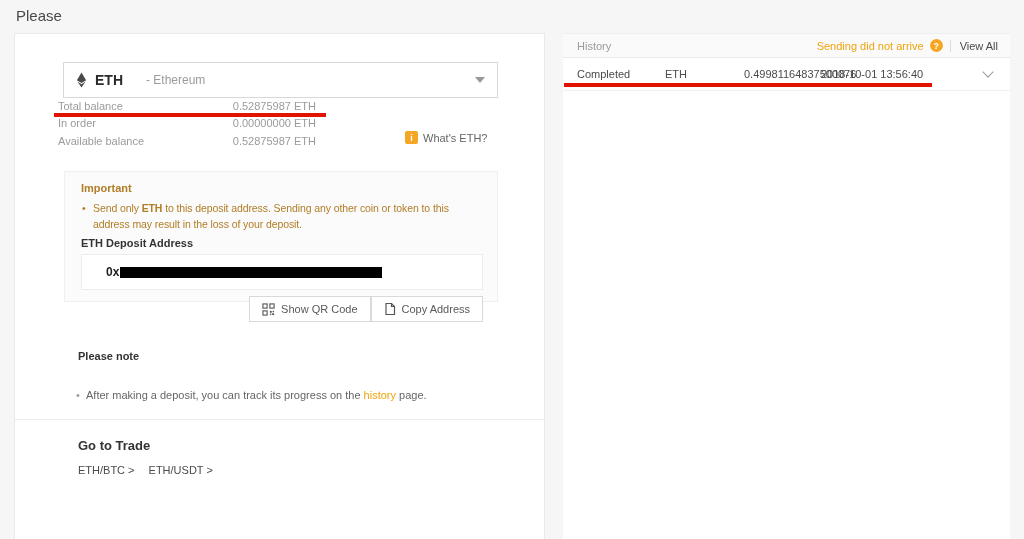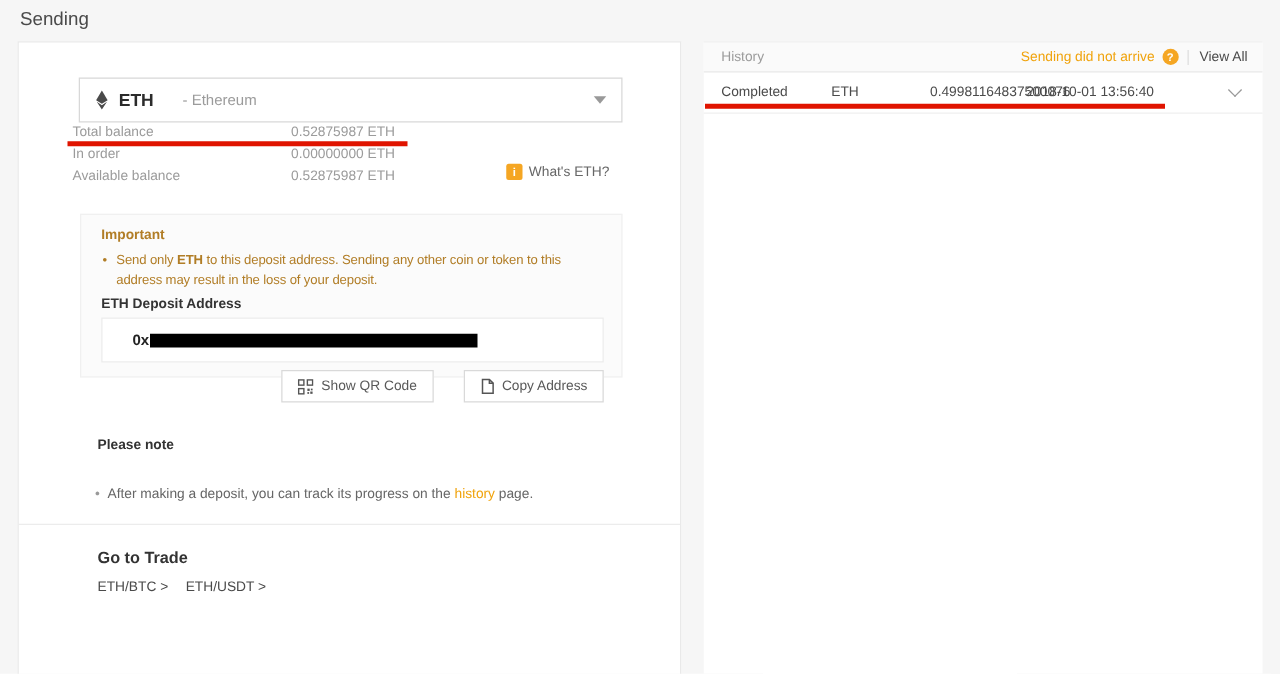--- a/index.html
+++ b/index.html
@@ -43,21 +43,21 @@
   .important-title { font-size:11px; font-weight:bold; color:#b17d26; }
   .warning-line { margin-top:6px; position:relative; padding-left:12px; width:404px;
     font-size:10.5px; letter-spacing:-0.1px; line-height:16px; color:#b17d26; }
   .warning-line::before { content:"\2022"; position:absolute; left:1px; top:0; }
   .warning-line b { font-weight:bold; }
   .addr-label { margin-top:5px; font-size:11px; font-weight:bold; color:#333; }
   .addr-box { margin-top:5px; width:402px; height:36px; background:#fff;
     border:1px solid #ececec; display:flex; align-items:center; padding-left:24px; }
   .addr-prefix { font-size:12px; font-weight:bold; color:#222; }
   .addr-redacted { width:262px; height:11px; background:#000; margin-left:1px; }
-  .addr-actions { margin-top:6px; width:402px; display:flex; justify-content:flex-end; gap:24px; }
+  .addr-actions { margin-top:6px; width:402px; display:flex; justify-content:flex-end; gap:0; }
   .btn { height:26px; padding:0 12px; background:#fff; border:1px solid #d9d9d9;
     display:flex; align-items:center; gap:6px; font-size:11px; color:#595959; cursor:pointer; }
 
   
   .please-note-title { position:absolute; left:63px; top:316px; font-size:11px;
     font-weight:bold; color:#333; }
   .note-line { position:absolute; left:61px; font-size:11px; color:#666;
     padding-left:10px; white-space:nowrap; }
   .note-line::before { content:"\2022"; position:absolute; left:0; color:#999; }
   .note-1 { top:337px; } .note-2 { top:355px; }
@@ -89,21 +89,21 @@
     border-right:1.5px solid #999; border-bottom:1.5px solid #999;
     transform:rotate(45deg); }
   .red-line-2 { position:absolute; left:1px; top:50px; width:368px; height:4px;
     background:#e01400; z-index:6; }
 
   svg { display:block; }
 </style>
 </head>
 <body>
 
-<div class="page-title">Sending</div>
+<div class="page-title">Please</div>
 
 <div class="card card-left">
 
   <div class="coin-select">
     <svg width="11" height="16" viewBox="0 0 12 18">
       <polygon points="6,0.5 11.2,9.3 6,12.4 0.8,9.3" fill="#4a4a4a"></polygon>
       <polygon points="6,13.8 10.6,10.6 6,17.5 1.4,10.6" fill="#4a4a4a"></polygon>
     </svg>
     <span class="coin-symbol">ETH</span>
     <span class="coin-name">- Ethereum</span>

